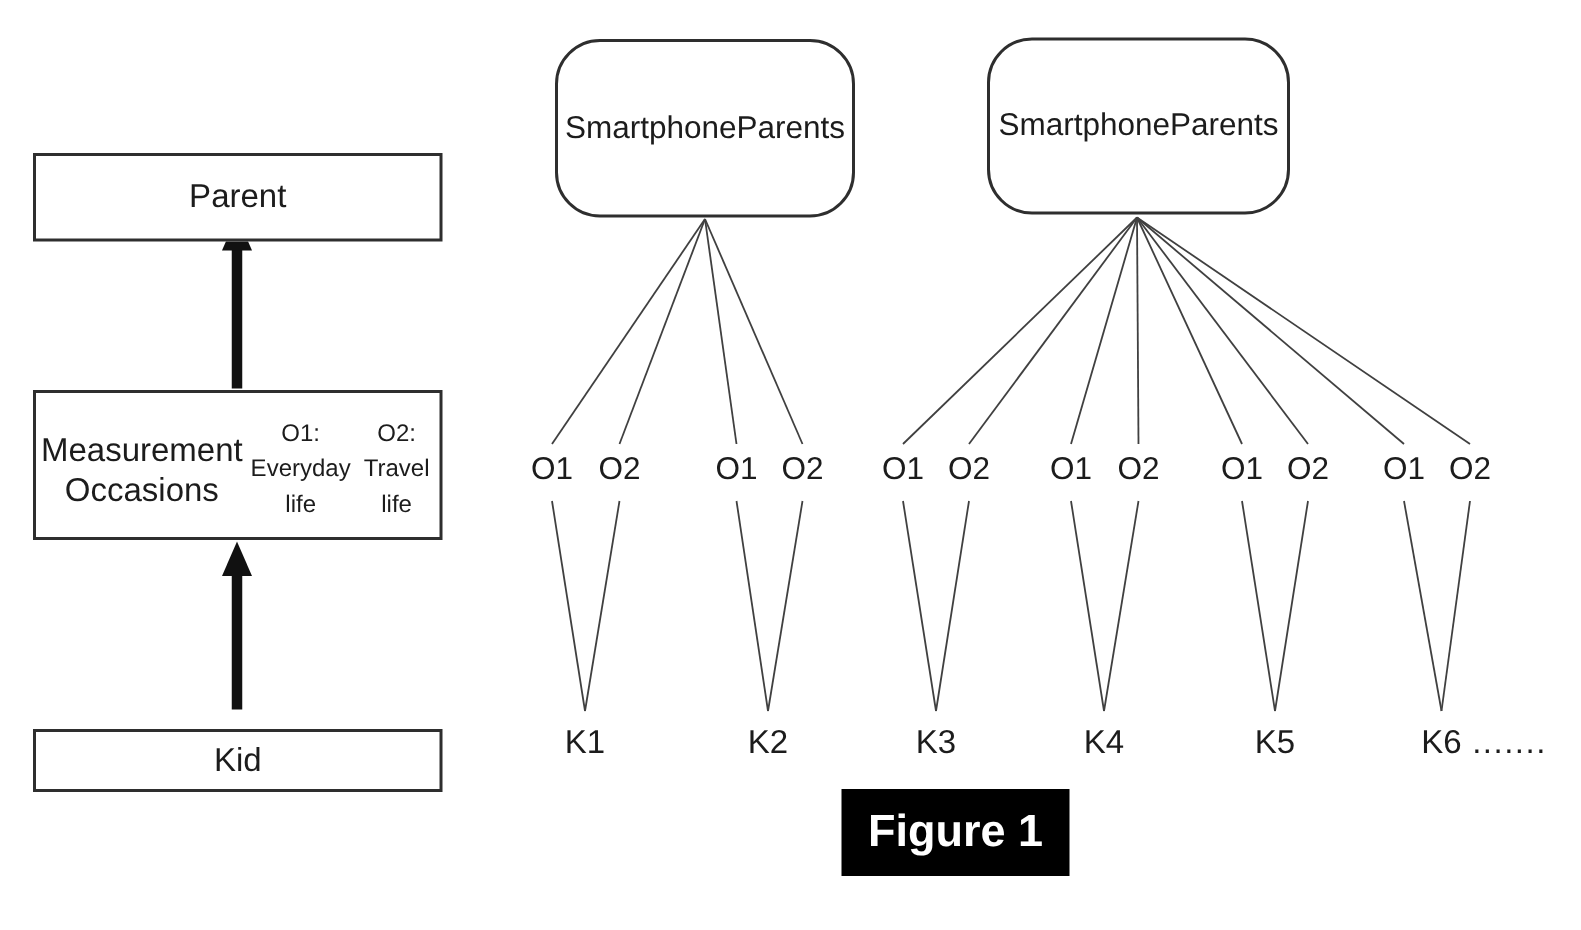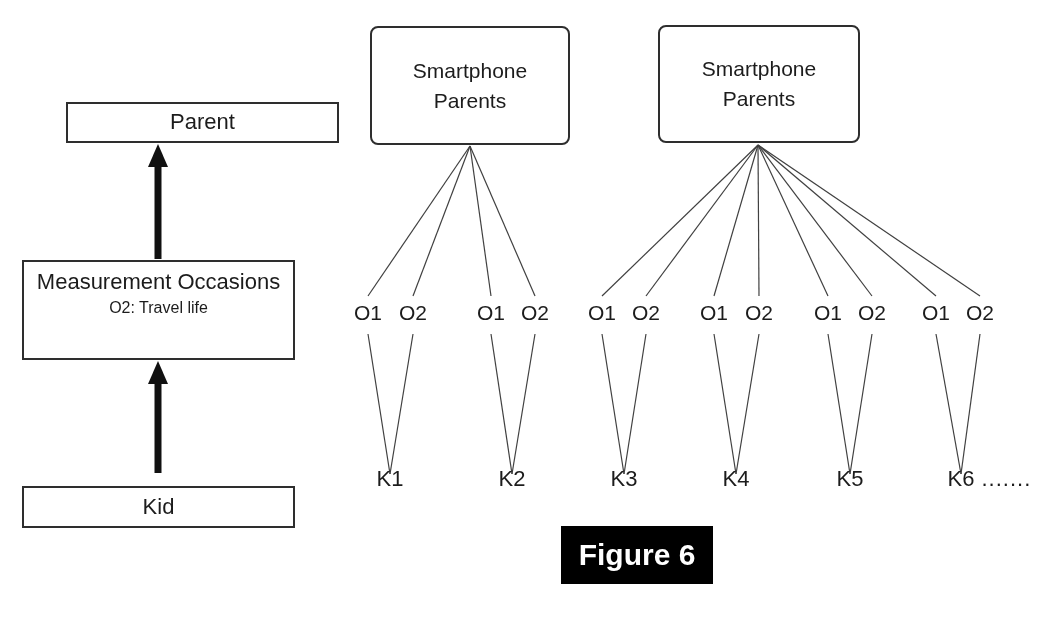--- a/index.html
+++ b/index.html
@@ -7,35 +7,35 @@
     position:relative;width:1054px;height:620px;background:#ffffff;
     font-family:"Liberation Sans", sans-serif;color:#1c1c1c;overflow:hidden;
   }
   .stage svg{position:absolute;left:0;top:0;pointer-events:none;}
   .rect-box{
     position:absolute;border:2px solid #2e2e2e;background:#ffffff;
     display:flex;align-items:center;justify-content:center;text-align:center;
     box-sizing:border-box;
   }
   .rect-box .main-label{font-size:22px;line-height:1.1;}
-  .meas-box{flex-direction:column;justify-content:flex-start;padding-top:6px;}
+  .meas-box{flex-direction:row;justify-content:flex-start;padding-top:6px;}
   .meas-title{font-size:22px;line-height:1.25;}
   .meas-sub{font-size:16px;line-height:1.45;}
   .group-box{
-    position:absolute;border:2px solid #2e2e2e;border-radius:8px;background:#ffffff;
-    display:flex;flex-direction:column;align-items:center;justify-content:center;
+    position:absolute;border:2px solid #2e2e2e;border-radius:30px;background:#ffffff;
+    display:flex;flex-direction:row;align-items:center;justify-content:center;
     text-align:center;box-sizing:border-box;font-size:21px;line-height:1.42;
   }
   .group-box .bold-line{font-weight:bold;}
   .olabel{
     position:absolute;top:301px;transform:translateX(-50%);
     font-size:21px;white-space:nowrap;
   }
   .klabel{
-    position:absolute;top:466px;transform:translateX(-50%);
+    position:absolute;top:482px;transform:translateX(-50%);
     font-size:22px;white-space:nowrap;
   }
   .kdots{position:absolute;left:100%;margin-left:7px;letter-spacing:1px;}
   .caption{
     position:absolute;left:561px;top:526px;width:152px;height:58px;
     background:#000000;color:#ffffff;font-weight:bold;font-size:30px;
     display:flex;align-items:center;justify-content:center;
   }
 </style>
 </head>
@@ -77,26 +77,27 @@
     <g>
       <line x1="158" y1="259" x2="158" y2="164" stroke="#111111" stroke-width="7"></line>
       <polygon points="158,144 148,167 168,167" fill="#111111"></polygon>
     </g>
     <g>
       <line x1="158" y1="473" x2="158" y2="381" stroke="#111111" stroke-width="7"></line>
       <polygon points="158,361 148,384 168,384" fill="#111111"></polygon>
     </g>
   </svg>
 
-  <div class="rect-box" style="left:22px;top:102px;width:273px;height:41px;margin-left:44px;">
+  <div class="rect-box" style="left:22px;top:102px;width:273px;height:59px;">
     <span class="main-label">Parent</span>
   </div>
 
   <div class="rect-box meas-box" style="left:22px;top:260px;width:273px;height:100px;">
     <span class="meas-title">Measurement Occasions</span>
+    <span class="meas-sub">O1: Everyday life</span>
     <span class="meas-sub">O2: Travel life</span>
   </div>
 
   <div class="rect-box" style="left:22px;top:474px;width:273px;height:42px;margin-top:12px;">
     <span class="main-label">Kid</span>
   </div>
 
   <div class="group-box" style="left:370px;top:26px;width:200px;height:119px;">
     <span>Smartphone</span>
     <span>Parents</span>
@@ -121,16 +122,16 @@
   <span class="olabel" style="left:980px">O2</span>
 
   <div class="klabel" style="left:390px"><span>K1</span><span class="kdots"></span></div>
   <div class="klabel" style="left:512px"><span>K2</span><span class="kdots"></span></div>
   <div class="klabel" style="left:624px"><span>K3</span><span class="kdots"></span></div>
   <div class="klabel" style="left:736px"><span>K4</span><span class="kdots"></span></div>
   <div class="klabel" style="left:850px"><span>K5</span><span class="kdots"></span></div>
   <div class="klabel" style="left:961px"><span>K6</span><span class="kdots">.......</span></div>
 
   <div class="caption">
-    <span>Figure 6</span>
+    <span>Figure 1</span>
   </div>
 
 </div>
 
 </body></html>

